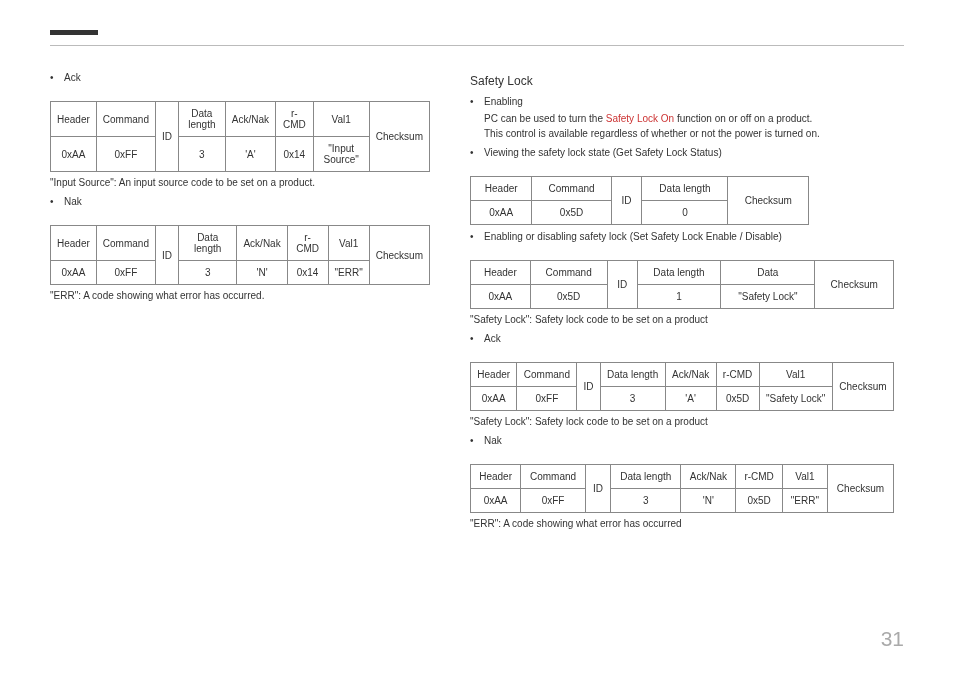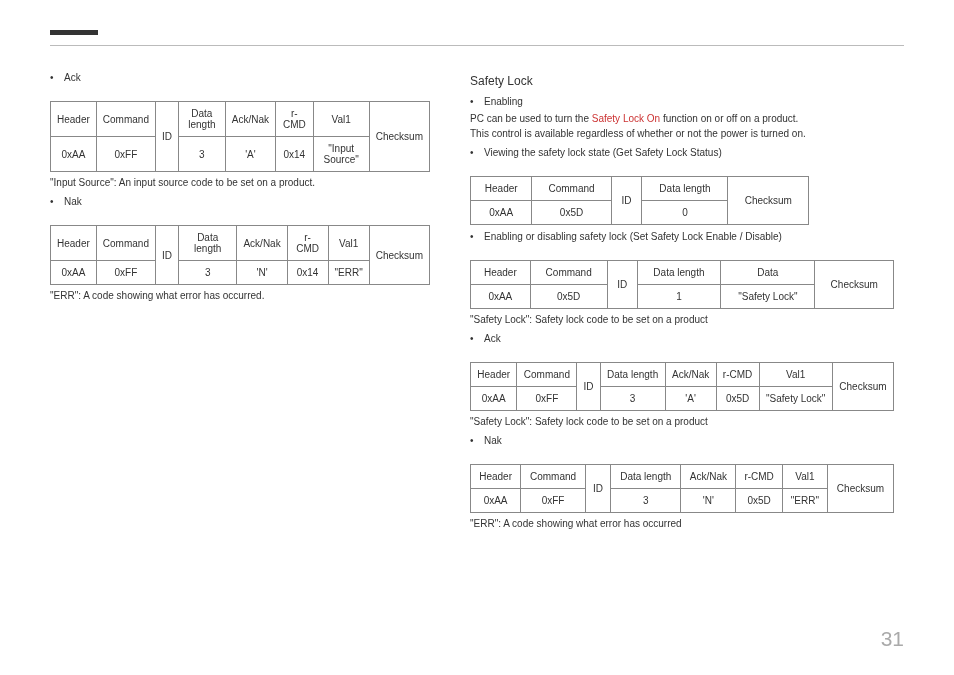--- a/index.html
+++ b/index.html
@@ -46,20 +46,21 @@
     display: flex;
     margin: 6px 0 4px 0;
   }
   .bullet .dot {
     width: 14px;
     flex-shrink: 0;
   }
   .bullet .btext {
   }
   .indent {
+    margin-left: 14px;
     line-height: 1.5;
   }
   .note {
     margin: 4px 0 6px 0;
     line-height: 1.4;
   }
   .red {
     color: #c33;
   }
   table {

